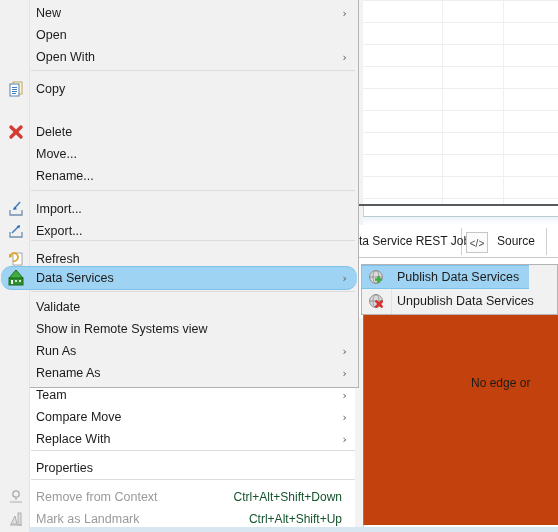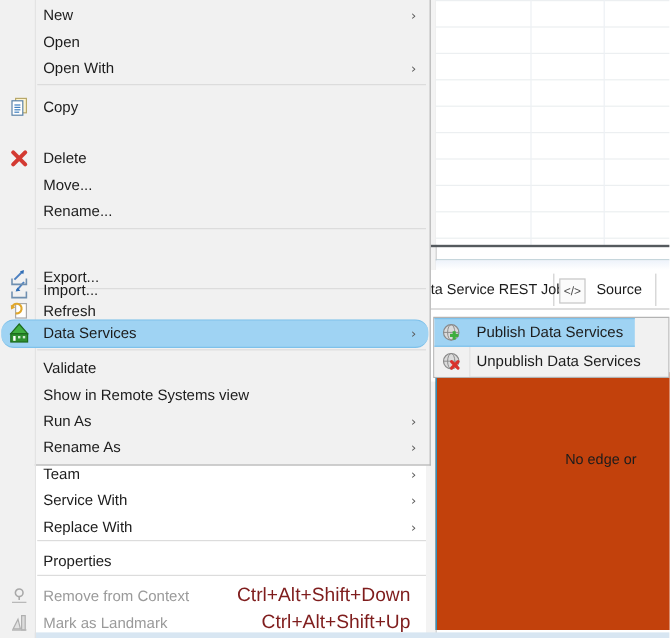--- a/index.html
+++ b/index.html
@@ -186,22 +186,22 @@
     position: absolute;
     left: 35px;
     font-size: 12.5px;
     color: #1c1c1c;
     white-space: nowrap;
   }
   .mi-label.disabled { color: #9a9a9a; }
   .mi-shortcut {
     position: absolute;
     right: 15px;
-    font-size: 16px;
-    color: #7f1d1d;
+    font-size: 12px;
+    color: #14532d;
     white-space: nowrap;
   }
   .mi-arrow {
     position: absolute;
     right: 10px;
     font-size: 11px;
     color: #5b5b5b;
     font-family: "DejaVu Sans", sans-serif;
   }
   .menu-sep {
@@ -351,21 +351,21 @@
         </svg>
       </span>
       <span class="mi-label">Delete</span>
     </div>
     <div class="menu-item" style="top: 143px;">
       <span class="mi-label">Move...</span>
     </div>
     <div class="menu-item" style="top: 165px;">
       <span class="mi-label">Rename...</span>
     </div>
-    <div class="menu-item" style="top: 198px; margin-top: 33px;">
+    <div class="menu-item" style="top: 198px;">
       <span class="mi-icon">
         <svg width="18" height="18" viewBox="0 0 18 18">
           <path d="M3 10 V15 H15 V10" fill="none" stroke="#6f8fb0" stroke-width="1.3"></path>
           <line x1="13" y1="2" x2="7" y2="9" stroke="#4b7fc0" stroke-width="1.6"></line>
           <path d="M6 10 L7.5 6.6 L10 9.2 Z" fill="#2f6db5"></path>
         </svg>
       </span>
       <span class="mi-label">Import...</span>
     </div>
     <div class="menu-item" style="top: 220px;">
@@ -413,21 +413,21 @@
     </div>
     <div class="menu-item" style="top: 362px;">
       <span class="mi-label">Rename As</span>
       <span class="mi-arrow">›</span>
     </div>
     <div class="menu-item" style="top: 384px; padding-left: 44px;">
       <span class="mi-label">Team</span>
       <span class="mi-arrow">›</span>
     </div>
     <div class="menu-item" style="top: 406px;">
-      <span class="mi-label">Service With</span>
+      <span class="mi-label">Compare Move</span>
       <span class="mi-arrow">›</span>
     </div>
     <div class="menu-item" style="top: 428px;">
       <span class="mi-label">Replace With</span>
       <span class="mi-arrow">›</span>
     </div>
     <div class="menu-item" style="top: 457px;">
       <span class="mi-label">Properties</span>
     </div>
     <div class="menu-item" style="top: 486px;">

